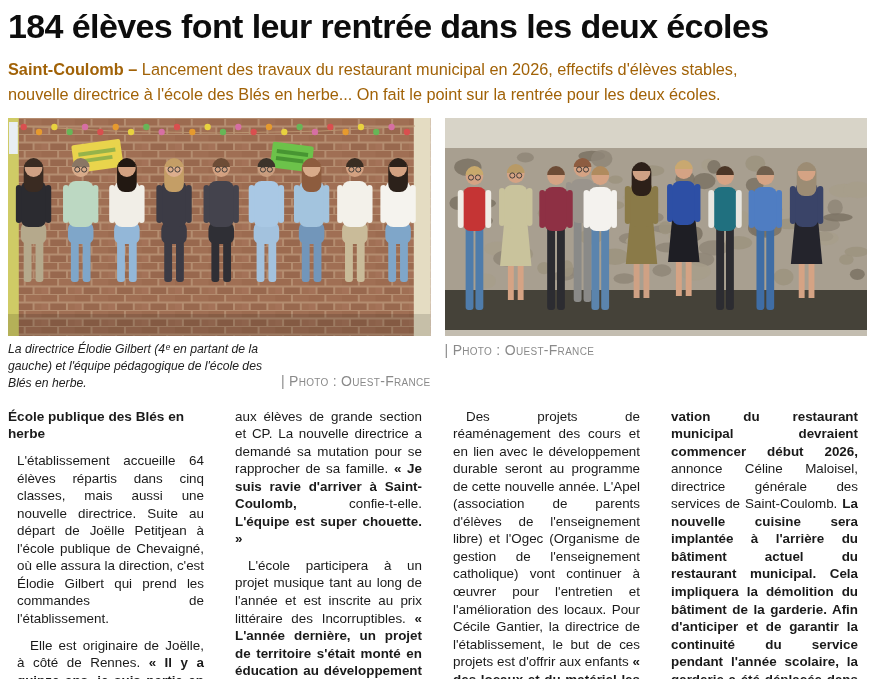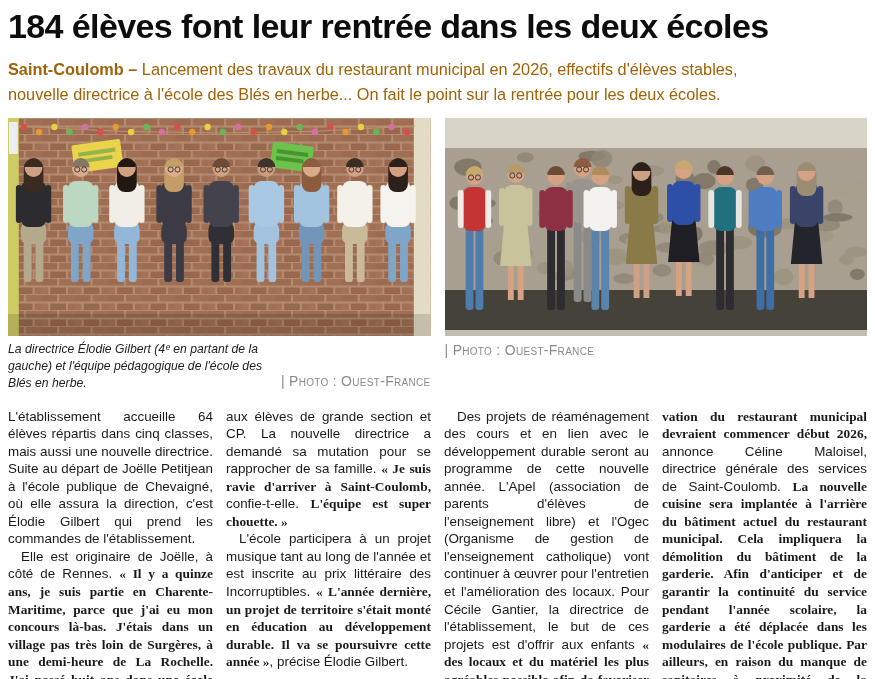--- a/index.html
+++ b/index.html
@@ -23,23 +23,23 @@
   }
   .cap-text{flex:1;}
   .credit{
     font-style:normal;font-variant:small-caps;font-size:14px;
     color:#8a8a8a;white-space:nowrap;letter-spacing:0.3px;padding-bottom:1px;
   }
   .body-cols{display:grid;grid-template-columns:repeat(4,1fr);gap:13px;margin-top:15px;}
   .col{font-size:13.4px;line-height:1.31;text-align:justify;}
   .col h3{font-size:13.6px;font-weight:700;margin:11px 0 1px 0;text-align:left;}
   .col > :first-child{margin-top:0;}
-  .col p{margin:0;}
+  .col p{margin:9px;}
   .col p.indent{text-indent:13px;}
-  .col b{font-weight:700;font-family:Liberation Serif, serif;}
+  .col b{font-weight:700;}
 </style>
 </head>
 <body>
 
 <div class="page">
 
   <h1>184 élèves font leur rentrée dans les deux écoles</h1>
 
   <p class="lede"><span class="dateline">Saint-Coulomb –</span><span> Lancement des travaux du restaurant municipal en 2026, effectifs d'élèves stables, nouvelle directrice à l'école des Blés en herbe... On fait le point sur la rentrée pour les deux écoles.</span></p>
 
@@ -362,20 +362,21 @@
       </svg>
       <figcaption>
         <span class="credit">| Photo : Ouest-France</span>
       </figcaption>
     </figure>
 
   </div>
 
   <div class="body-cols">
     <div class="col">
+        <h3>École publique des Blés en herbe</h3>
         <p><span>L'établissement accueille 64 élèves répartis dans cinq classes, mais aussi une nouvelle directrice. Suite au départ de Joëlle Petitjean à l'école publique de Chevaigné, où elle assura la direction, c'est Élodie Gilbert qui prend les commandes de l'établissement.</span></p>
         <p class="indent"><span>Elle est originaire de Joëlle, à côté de Rennes. </span><b>« Il y a quinze ans, je suis partie en Charente-Maritime, parce que j'ai eu mon concours là-bas. J'étais dans un village pas très loin de Surgères, à une demi-heure de La Rochelle. J'ai passé huit ans dans une école de dix classes en tant que directrice »</b></p>
       </div>
     <div class="col">
         <p><span>aux élèves de grande section et CP. La nouvelle directrice a demandé sa mutation pour se rapprocher de sa famille. </span><b>« Je suis ravie d'arriver à Saint-Coulomb, </b><span>confie-t-elle. </span><b>L'équipe est super chouette. »</b></p>
         <p class="indent"><span>L'école participera à un projet musique tant au long de l'année et est inscrite au prix littéraire des Incorruptibles. </span><b>« L'année dernière, un projet de territoire s'était monté en éducation au développement durable. Il va se poursuivre cette année »</b><span>, précise Élodie Gilbert.</span></p>
       </div>
     <div class="col">
         <p class="indent"><span>Des projets de réaménagement des cours et en lien avec le développement durable seront au programme de cette nouvelle année. L'Apel (association de parents d'élèves de l'enseignement libre) et l'Ogec (Organisme de gestion de l'enseignement catholique) vont continuer à œuvrer pour l'entretien et l'amélioration des locaux. Pour Cécile Gantier, la directrice de l'établissement, le but de ces projets est d'offrir aux enfants </span><b>« des locaux et du matériel les plus agréables possible afin de favoriser leur épanouissement »</b></p>
       </div>

